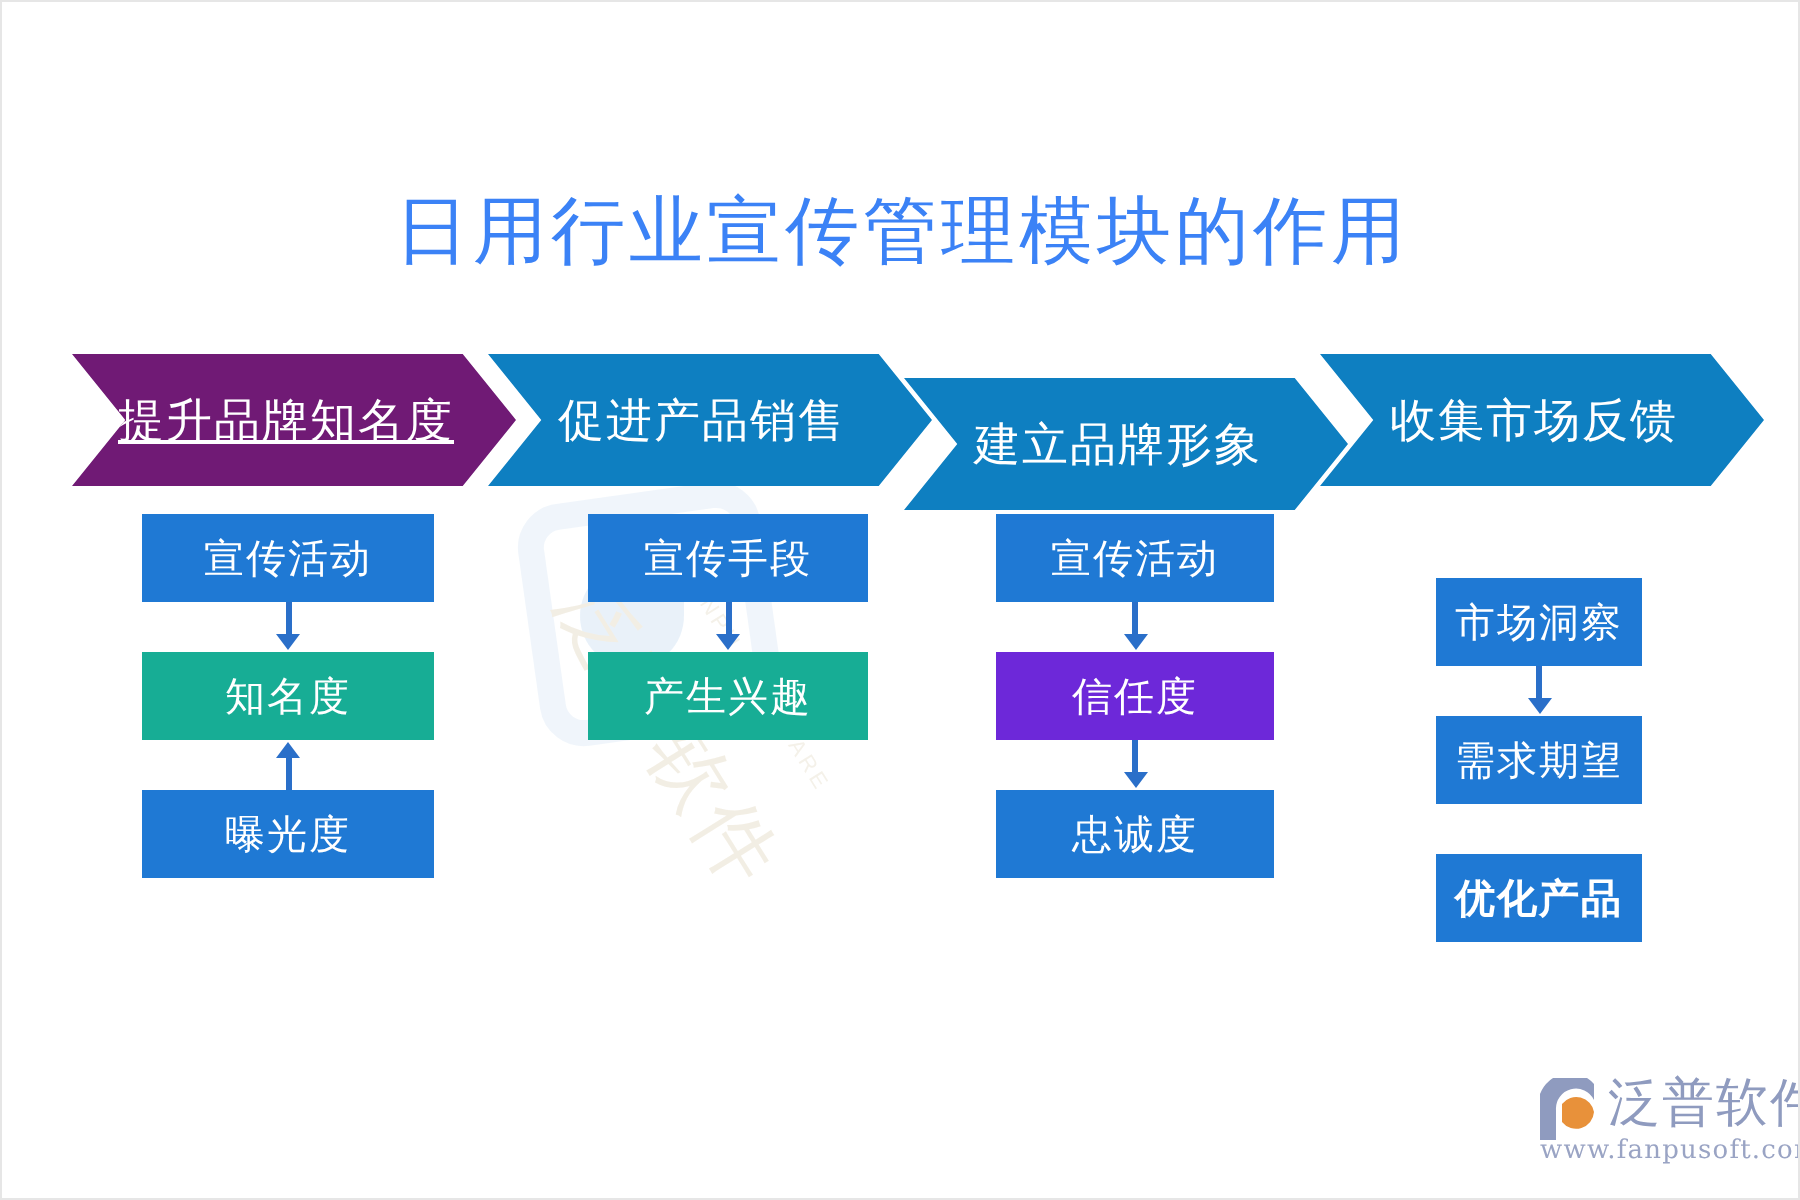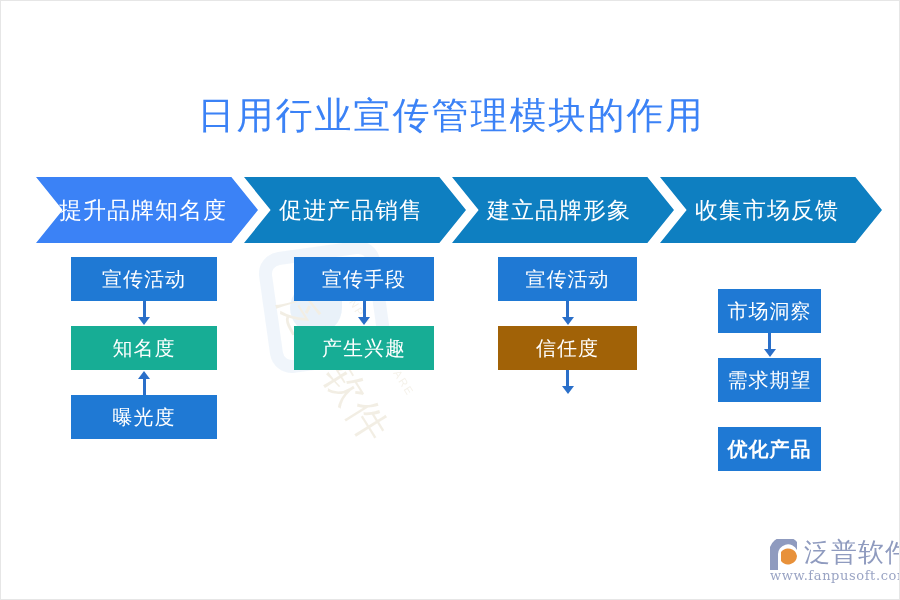--- a/index.html
+++ b/index.html
@@ -230,27 +230,27 @@
   <div id="watermark">
     <div class="wm-ring"></div>
     <div class="wm-dot"></div>
     <div class="wm-text">泛普软件</div>
     <div class="wm-sub">FANPU SOFTWARE</div>
   </div>
 
   <div id="title">日用行业宣传管理模块的作用</div>
 
   <div id="chevron-row">
-      <div class="chevron" style="left: 35px; width: 222px; background: #3b82f6;">
+      <div class="chevron" style="left: 35px; width: 222px; background: #701a75; text-decoration: underline;">
         <span class="cv-label">提升品牌知名度</span>
       </div>
       <div class="chevron" style="left: 243px; width: 222px; background: rgb(14, 127, 193);">
         <span class="cv-label">促进产品销售</span>
       </div>
-      <div class="chevron" style="left: 451px; width: 222px; background: rgb(14, 127, 193);">
+      <div class="chevron" style="left: 451px; width: 222px; background: rgb(14, 127, 193); margin-top: 12px;">
         <span class="cv-label">建立品牌形象</span>
       </div>
       <div class="chevron" style="left: 659px; width: 222px; background: rgb(14, 127, 193);">
         <span class="cv-label">收集市场反馈</span>
       </div>
     </div>
 
   <div id="columns-host">
       <div class="column" style="left: 70px; top: 256px; width: 146px;">
         <div class="node blue" style="background: rgb(31, 121, 212);">
@@ -272,24 +272,27 @@
         <div class="gap arrow-down"></div>
         <div class="node teal" style="background: rgb(23, 173, 149);">
           <span>产生兴趣</span>
         </div>
       </div>
       <div class="column" style="left: 497px; top: 256px; width: 139px;">
         <div class="node blue" style="background: rgb(31, 121, 212);">
           <span>宣传活动</span>
         </div>
         <div class="gap arrow-down"></div>
-        <div class="node teal" style="background: #a16207;">
+        <div class="node teal" style="background: #6d28d9;">
           <span>信任度</span>
         </div>
         <div class="gap arrow-down"></div>
+        <div class="node blue" style="background: rgb(31, 121, 212);">
+          <span>忠诚度</span>
+        </div>
       </div>
       <div class="column" style="left: 717px; top: 256px; width: 103px;">
         <div class="node blue" style="background: rgb(31, 121, 212); margin-top: 32px;">
           <span>市场洞察</span>
         </div>
         <div class="gap arrow-down"></div>
         <div class="node blue" style="background: rgb(31, 121, 212); justify-content: center;">
           <span>需求期望</span>
         </div>
         <div class="gap blank"></div>

